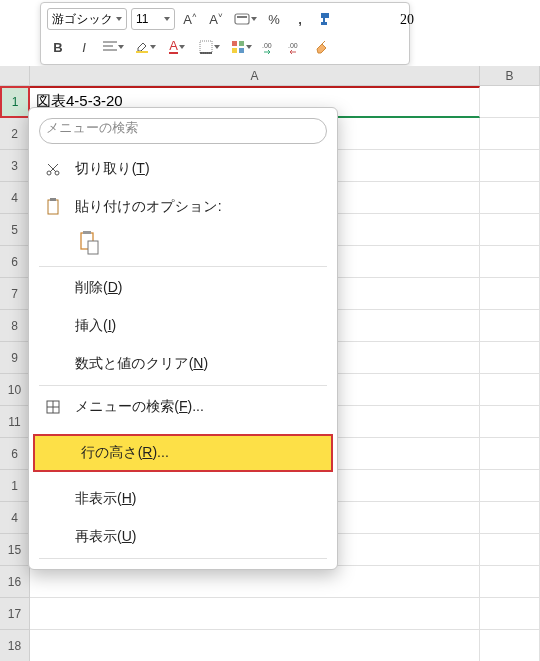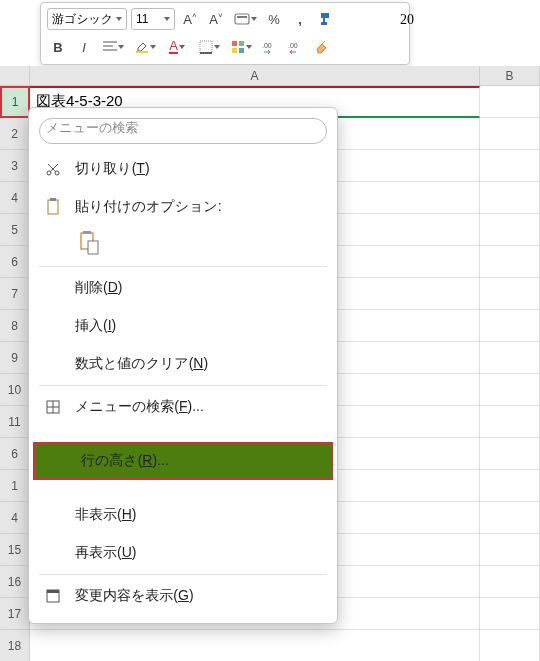--- a/index.html
+++ b/index.html
@@ -145,23 +145,23 @@
   height: 38px;
   padding: 0 14px;
   gap: 12px;
   font-size: 14px;
   color: #222;
 }
 .ctx-item .icon-slot { width: 20px; display:flex; align-items:center; justify-content:center; color:#555; }
 .ctx-item .label { flex: 1; }
 .ctx-item.section { font-weight: normal; }
 .ctx-item.highlight {
-  background: #4d7c0f;
+  background: #fde047;
   border: 2px solid #d13438;
-  margin: 16px 4px;
+  margin: 8px 4px;
 }
 .ctx-sep {
   height: 1px; background: #e0e0e0; margin: 2px 10px;
 }
 .paste-row {
   padding: 2px 14px 6px 46px;
 }
 .paste-btn {
   width: 28px; height: 30px;
   border: 1px solid transparent;
@@ -444,22 +444,13 @@
     <span class="label"><span>非表示</span>(<u class="hotkey">H</u>)</span>
   </div>
 
   <div class="ctx-item">
     <span class="icon-slot"></span>
     <span class="label"><span>再表示</span>(<u class="hotkey">U</u>)</span>
   </div>
 
   <div class="ctx-sep"></div>
 
-  <div class="ctx-item">
-    <span class="icon-slot">
-      <svg width="16" height="16" viewBox="0 0 16 16">
-          <rect x="2" y="2" width="12" height="12" fill="none" stroke="#555"></rect>
-          <rect x="2" y="2" width="12" height="3" fill="#555"></rect>
-        </svg>
-    </span>
-    <span class="label"><span>変更内容を表示</span>(<u class="hotkey">G</u>)</span>
-  </div>
 </div>
 
 </body></html>

